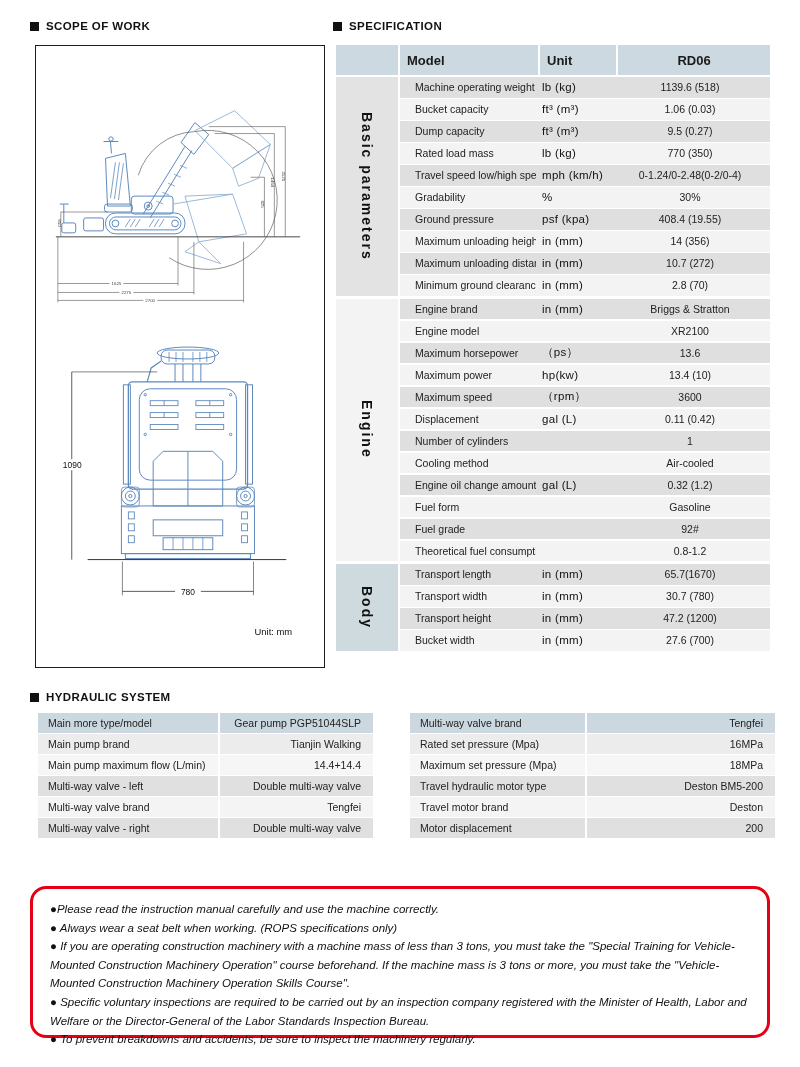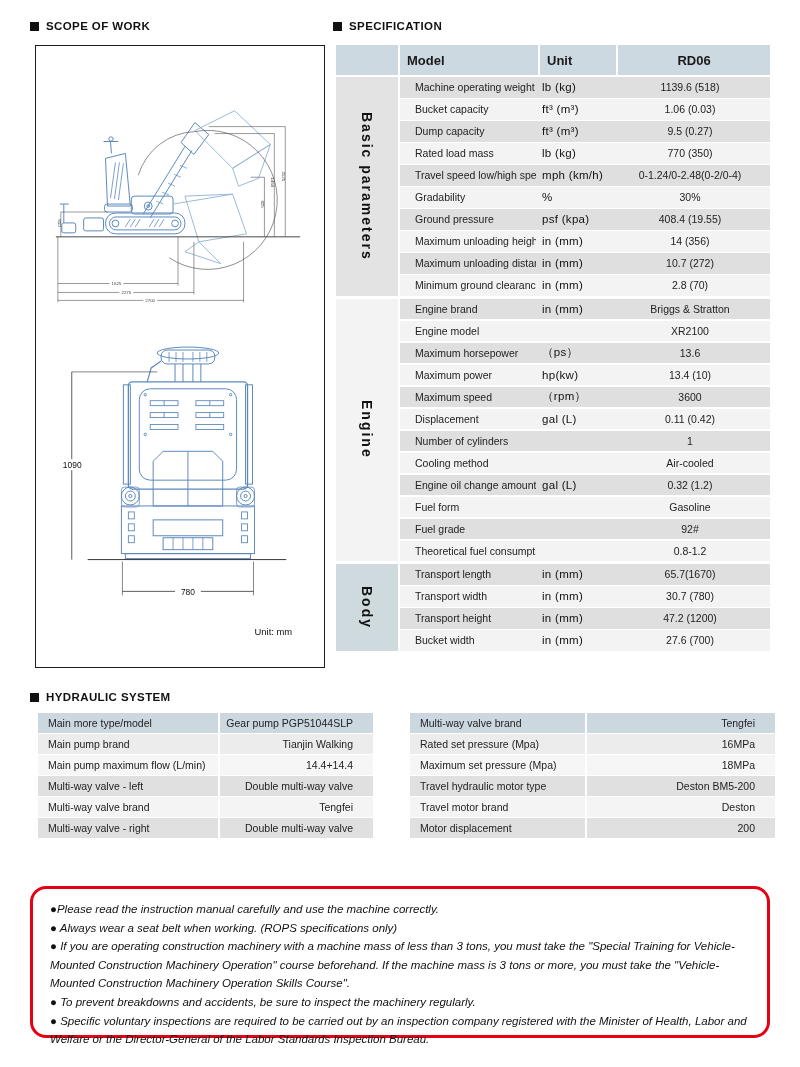--- a/index.html
+++ b/index.html
@@ -40,21 +40,21 @@
 
   
   .htable{position:absolute;top:713px;display:flex;flex-direction:column;gap:1.5px;}
   #hyd-left{left:38px;width:335px;}
   #hyd-right{left:410px;width:365px;}
   .hrow{display:grid;gap:2px;height:19.5px;}
   #hyd-left .hrow{grid-template-columns:180px 1fr;}
   #hyd-right .hrow{grid-template-columns:175px 1fr;}
   .hrow>span{display:flex;align-items:center;font-size:10.5px;color:#222;white-space:nowrap;overflow:hidden;}
   .hname{padding-left:10px;}
-  .hval{justify-content:flex-end;padding-right:20px;}
+  .hval{justify-content:flex-end;padding-right:12px;}
   .hrow:nth-child(1)>span{background:#ccd8df;}
   .hrow:nth-child(2)>span{background:#ececec;}
   .hrow:nth-child(3)>span{background:#f6f6f6;}
   .hrow:nth-child(4)>span{background:#e0e0e0;}
   .hrow:nth-child(5)>span{background:#f4f4f4;}
   .hrow:nth-child(6)>span{background:#e0e0e0;}
 
   
   #notice{position:absolute;left:30px;top:886px;width:740px;height:152px;box-sizing:border-box;
           border:3px solid #e60014;border-radius:16px;padding:11px 17px 10px 17px;background:#fff;font-style:italic;}
@@ -472,17 +472,17 @@
     <div class="hrow">
         <span class="hname">Motor displacement</span>
         <span class="hval">200</span>
       </div>
   </div>
 
   <div id="notice">
     <div class="n-item">●Please read the instruction manual carefully and use the machine correctly.</div>
     <div class="n-item">● Always wear a seat belt when working. (ROPS specifications only)</div>
     <div class="n-item">● If you are operating construction machinery with a machine mass of less than 3 tons, you must take the "Special Training for Vehicle-Mounted Construction Machinery Operation" course beforehand. If the machine mass is 3 tons or more, you must take the "Vehicle-Mounted Construction Machinery Operation Skills Course".</div>
+    <div class="n-item">● Specific voluntary inspections are required to be carried out by an inspection company registered with the Minister of Health, Labor and Welfare or the Director-General of the Labor Standards Inspection Bureau.</div>
     <div class="n-item">● To prevent breakdowns and accidents, be sure to inspect the machinery regularly.</div>
-    <div class="n-item">● Specific voluntary inspections are required to be carried out by an inspection company registered with the Minister of Health, Labor and Welfare or the Director-General of the Labor Standards Inspection Bureau.</div>
   </div>
 
 </div>
 
 </body></html>

